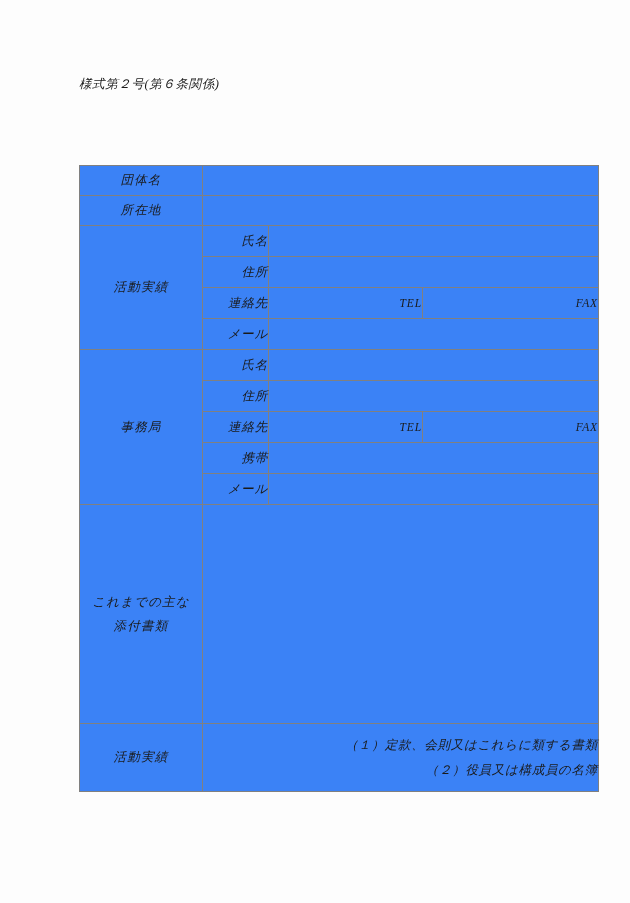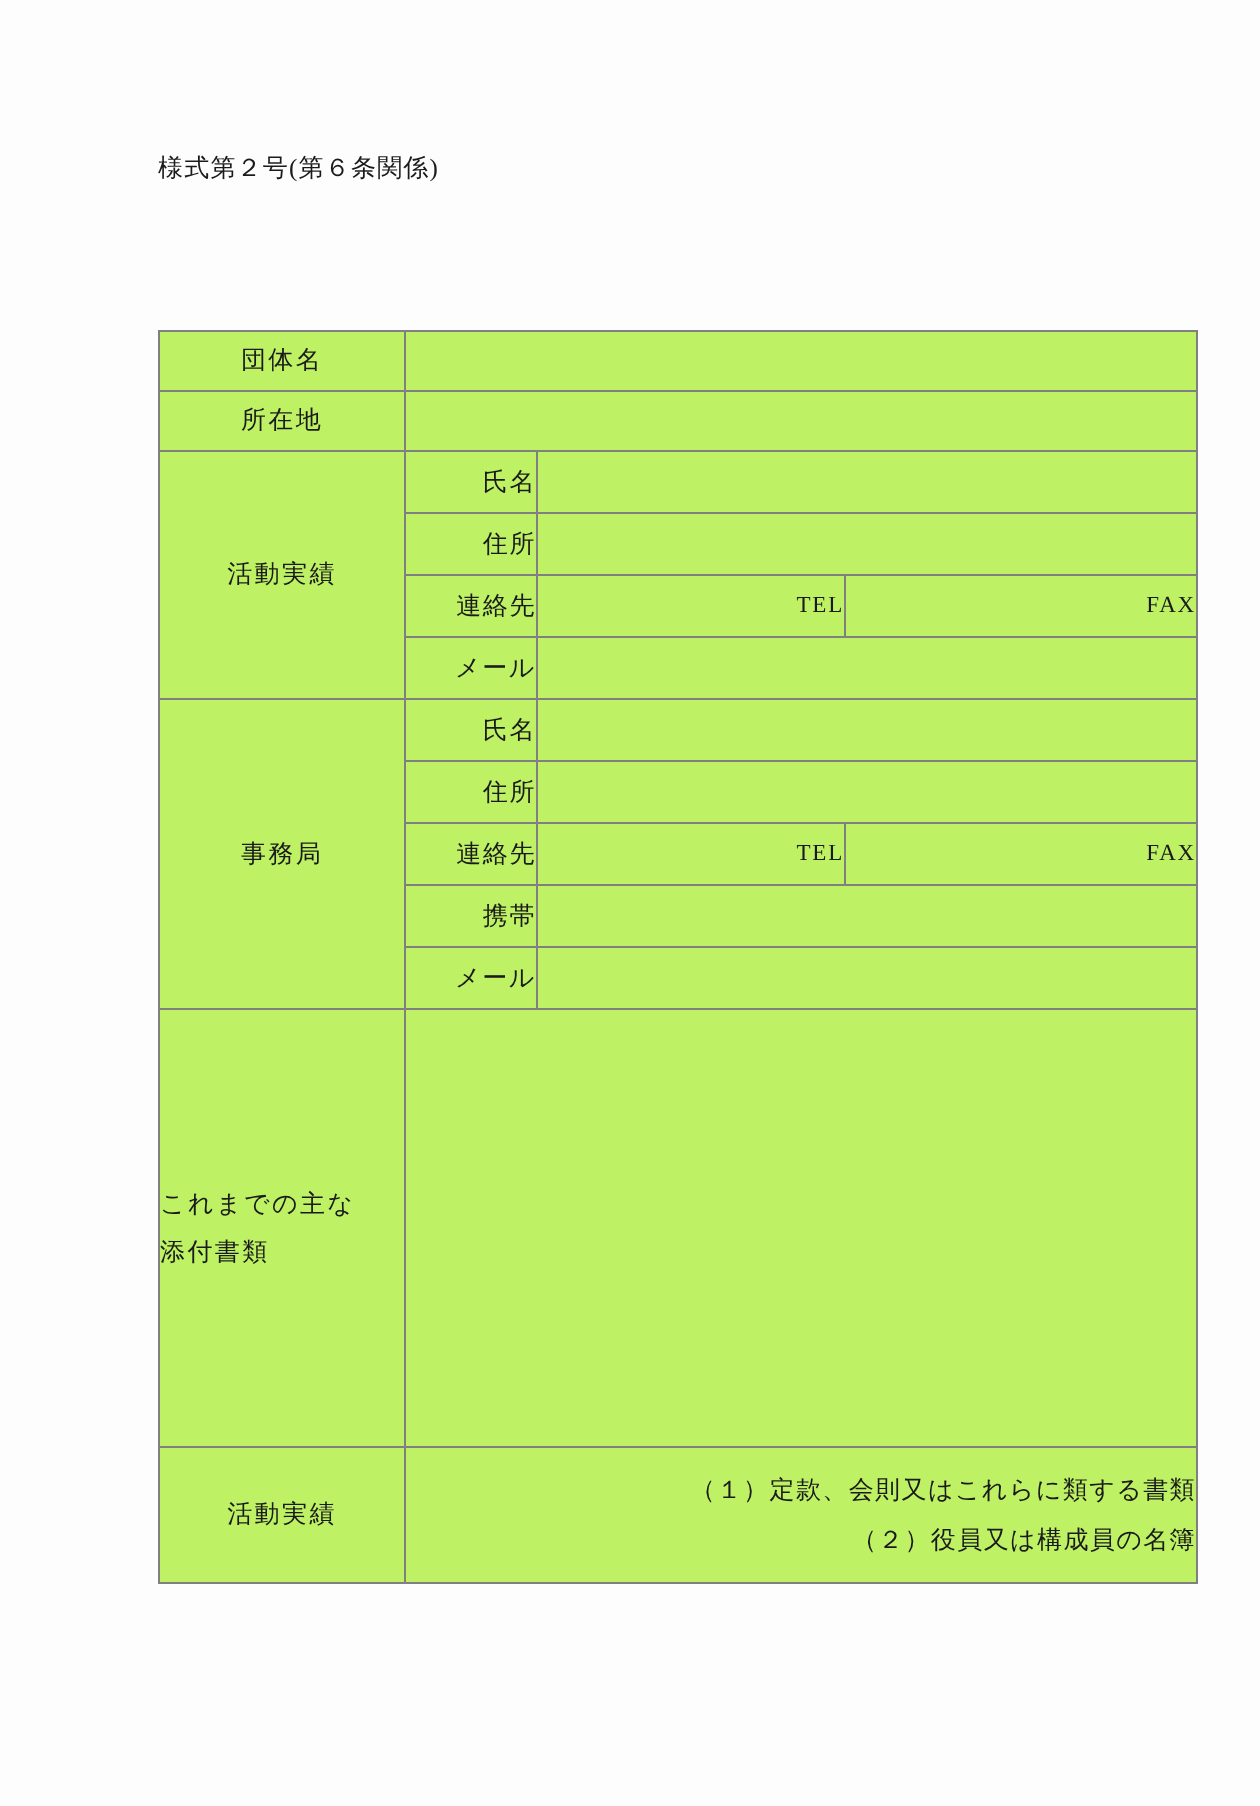--- a/index.html
+++ b/index.html
@@ -14,20 +14,21 @@
     position: relative;
     font-family: "Liberation Serif", "DejaVu Serif", serif;
     color: #1a1a1a;
     -webkit-font-smoothing: antialiased;
   }
 
   .page {
     position: absolute;
     inset: 0;
     background: #fdfdfd;
+    font-style: italic;
   }
 
   
   .form-code {
     position: absolute;
     left: 79px;
     top: 76px;
     font-size: 12.5px;
     letter-spacing: 0.6px;
     white-space: nowrap;
@@ -51,21 +52,21 @@
     top: 165px;
     width: 519px;
     border-collapse: collapse;
     table-layout: fixed;
     font-size: 12.5px;
   }
   .form-table td {
     border: 1px solid #808080;
     padding: 0;
     vertical-align: middle;
-    background: #bef264;
+    background: #3b82f6;
   }
 
   
   .col-label   { width: 123px; }
   .col-sub     { width: 66px;  }
   .col-tel     { width: 154px; }
   .col-fax     { width: 176px; }
 
   .cell-pad-c {
     text-align: center;
@@ -74,20 +75,21 @@
   .cell-pad-l {
     text-align: right;
     padding-left: 8px;
     letter-spacing: 0.8px;
   }
 
   .h30 { height: 29px; }
   .h31 { height: 30px; }
 
   .label-multiline {
+    text-align: center;
     line-height: 1.95;
     letter-spacing: 1.2px;
     margin-top: 42px;
   }
 
   .tel-label, .fax-label {
     font-size: 11.5px;
     letter-spacing: 0.9px;
     padding-left: 8px;
     text-align: right;

